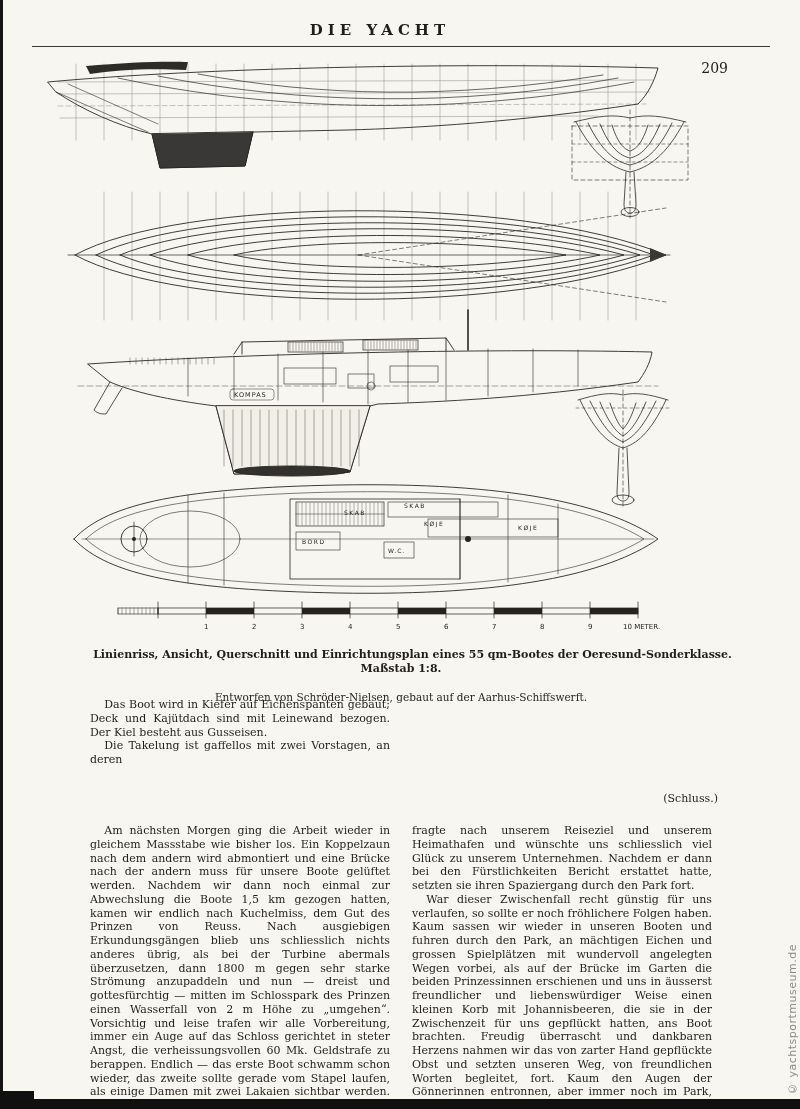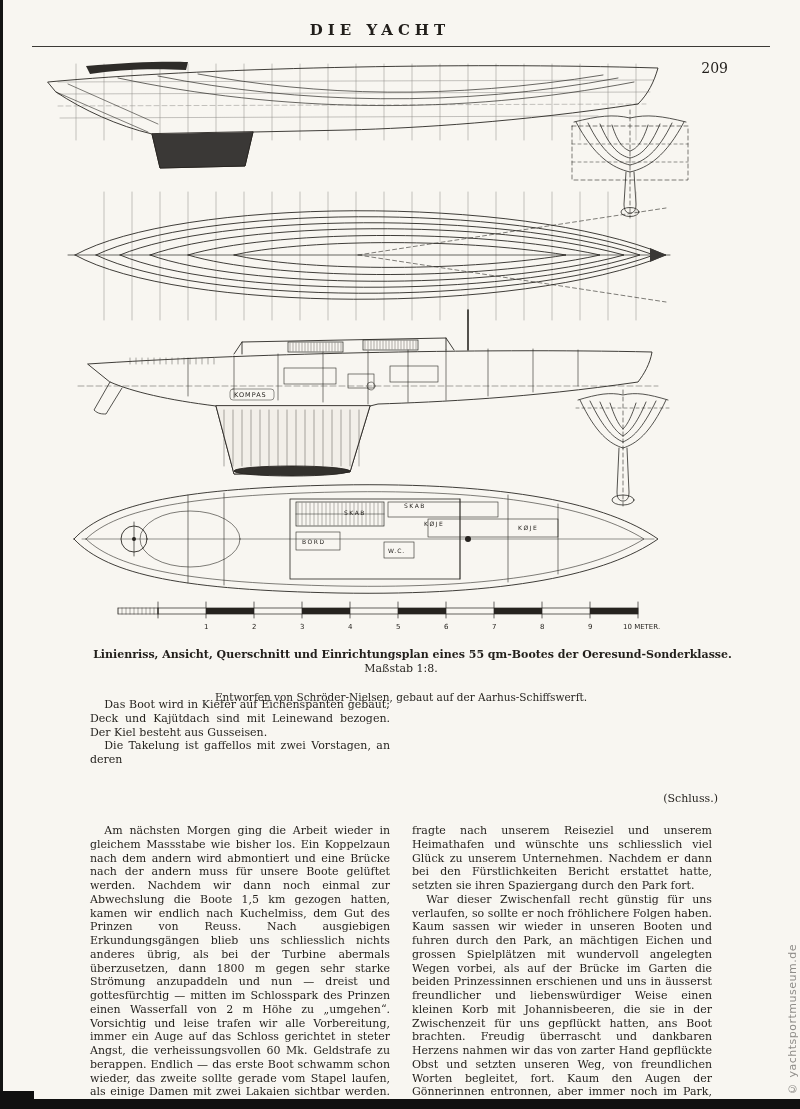--- a/index.html
+++ b/index.html
@@ -16,21 +16,21 @@
   .header-title{font-size:15px;font-weight:bold;letter-spacing:5px;}
   .page-number{position:absolute;top:22px;right:72px;font-size:14px;margin-top:38px;}
   .header-rule{position:absolute;top:46px;left:32px;width:738px;border-top:1.2px solid #3c3a36;}
 
   .figure-svg{position:absolute;top:52px;left:38px;}
   svg text{font-family:"DejaVu Sans","Liberation Sans",sans-serif;fill:#26231f;}
 
   .caption{position:absolute;top:648px;left:60px;width:682px;text-align:center;line-height:1.3;}
   .caption-line1{font-size:11px;}
   .caption-main{font-weight:bold;margin-left:23px;}
-  .caption-scale{font-weight:normal;text-align:center;}
+  .caption-scale{font-weight:bold;text-align:center;}
   .caption-line2{font-size:10.5px;margin-top:14px;}
 
   .colwrap{position:absolute;left:90px;width:622px;display:grid;grid-template-columns:300px 300px;column-gap:22px;}
   .intro-cols{top:698px;}
   .article-cols{top:824px;}
   .bodytext{font-size:11px;line-height:1.25;text-align:justify;}
   .bodytext p{margin:0;}
   .indent{text-indent:1.3em;}
 
   .article-head{position:absolute;top:786px;left:90px;width:622px;text-align:center;}

